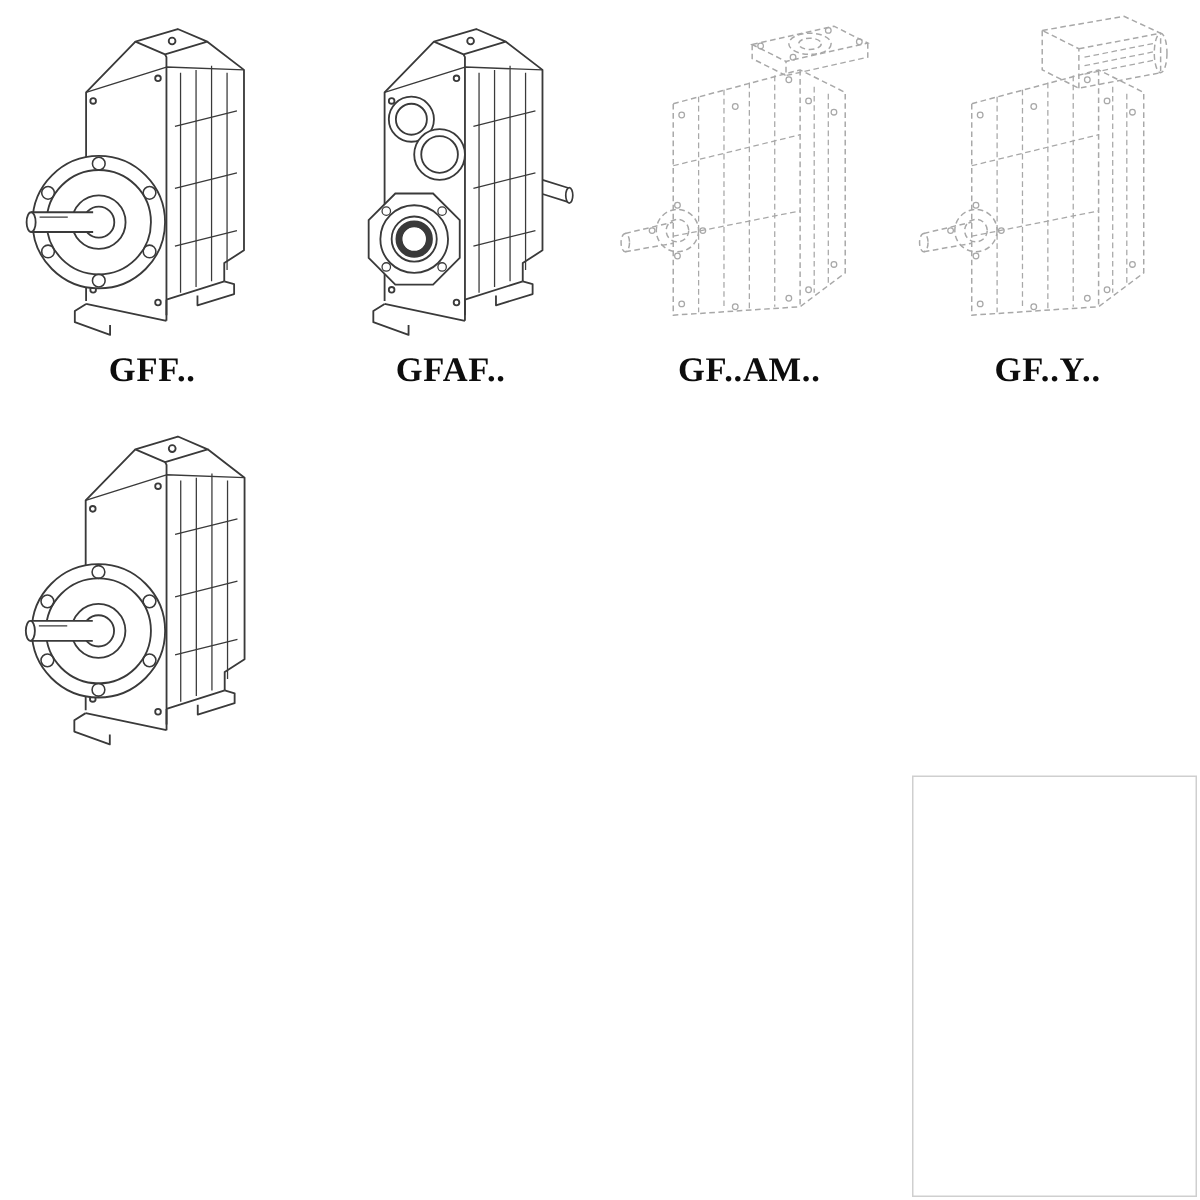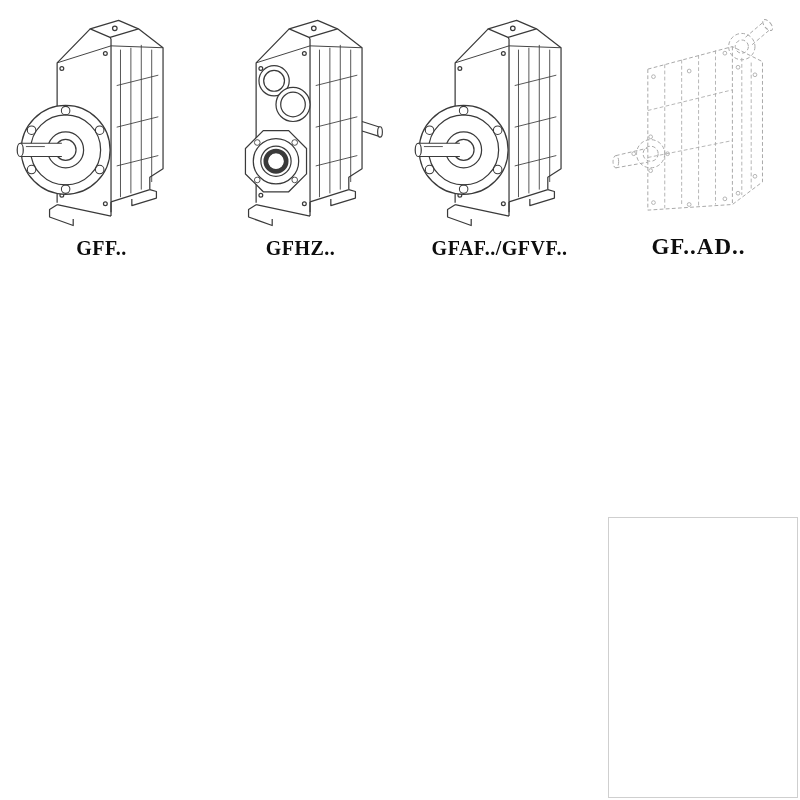--- a/index.html
+++ b/index.html
@@ -6,21 +6,21 @@
   html,body{background:#fff}
   .page{width:800px;height:800px;position:relative;background:#fff;overflow:hidden;
         font-family:"Liberation Serif", "DejaVu Serif", serif;}
   .grid{display:grid;grid-template-columns:repeat(4,1fr);
         grid-template-rows:260px 258px 278px;
         width:100%;height:100%;padding:4px 2px 0 2px;position:relative;z-index:1}
   .cell{display:flex;flex-direction:column;align-items:center;justify-content:flex-end;
         padding:2px 2px 5px 2px;min-width:0}
   .art{flex:1 1 auto;width:100%;display:flex;align-items:center;justify-content:center;min-height:0}
   .art svg{width:97%;height:97%}
-  .label{font-weight:bold;font-size:20px;letter-spacing:.5px;color:#0d0d0d;
+  .label{font-weight:bold;font-size:23px;letter-spacing:.5px;color:#0d0d0d;
          text-align:center;white-space:nowrap;line-height:1.1}
   .cell.big .label{font-size:23px;letter-spacing:1px}
   .paste-border{position:absolute;left:608px;top:517px;width:190px;height:281px;
         border:1px solid #cfcfcf;z-index:0;pointer-events:none}
   .defs-holder{position:absolute;width:0;height:0;overflow:hidden}
 </style>
 </head>
 <body>
 
 <svg class="defs-holder" aria-hidden="true">
@@ -201,44 +201,52 @@
       <div class="art">
         <svg viewBox="0 0 200 235">
           <use href="#g-housing"></use>
             <use href="#g-bores"></use>
             <use href="#g-boss"></use>
           <circle cx="74" cy="160" r="11" fill="none" stroke="#3a3a3a" stroke-width="4.5"></circle>
           <path d="M165,118 L184,124 M165,128 L184,134" fill="none" stroke="#3a3a3a" stroke-width="1.2"></path>
           <ellipse cx="184" cy="129" rx="2.5" ry="5.5" fill="#fff" stroke="#3a3a3a" stroke-width="1.2"></ellipse>
         </svg>
       </div>
-      <figcaption class="label">GFHZ..</figcaption>
-    </figure>
-
-
-
-
-
+      <figcaption class="label">GFAF..</figcaption>
+    </figure>
+
+
+
+
+    <figure class="cell">
+      <div class="art">
+        <svg viewBox="0 0 200 235">
+            <use href="#g-housingd"></use>
+            <use href="#g-att-flange"></use>
+          </svg>
+      </div>
+      <figcaption class="label">GF..AM..</figcaption>
+    </figure>
+
+    <figure class="cell">
+      <div class="art">
+        <svg viewBox="0 0 200 235">
+            <use href="#g-housingd"></use>
+            <use href="#g-att-motor"></use>
+          </svg>
+      </div>
+      <figcaption class="label">GF..Y..</figcaption>
+    </figure>
 
     <figure class="cell">
       <div class="art">
         <svg viewBox="0 0 200 235">
             <use href="#g-housing"></use>
             <use href="#g-flange-shaft"></use>
           </svg>
       </div>
-      <figcaption class="label">GFAF../GFVF..</figcaption>
-    </figure>
-
-
-
-    <figure class="cell big">
-      <div class="art">
-        <svg viewBox="0 0 200 235">
-            <use href="#g-housingd"></use>
-            <use href="#g-att-shaft"></use>
-          </svg>
-      </div>
-      <figcaption class="label">GF..AD..</figcaption>
-    </figure>
+    </figure>
+
+
+
 
   </div>
 </div>
 
 </body></html>

